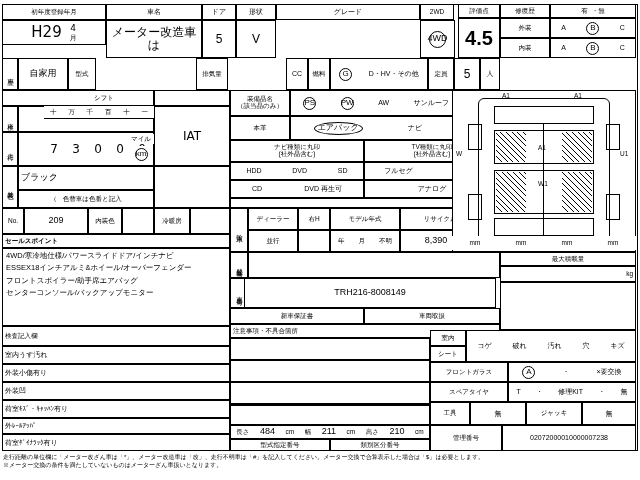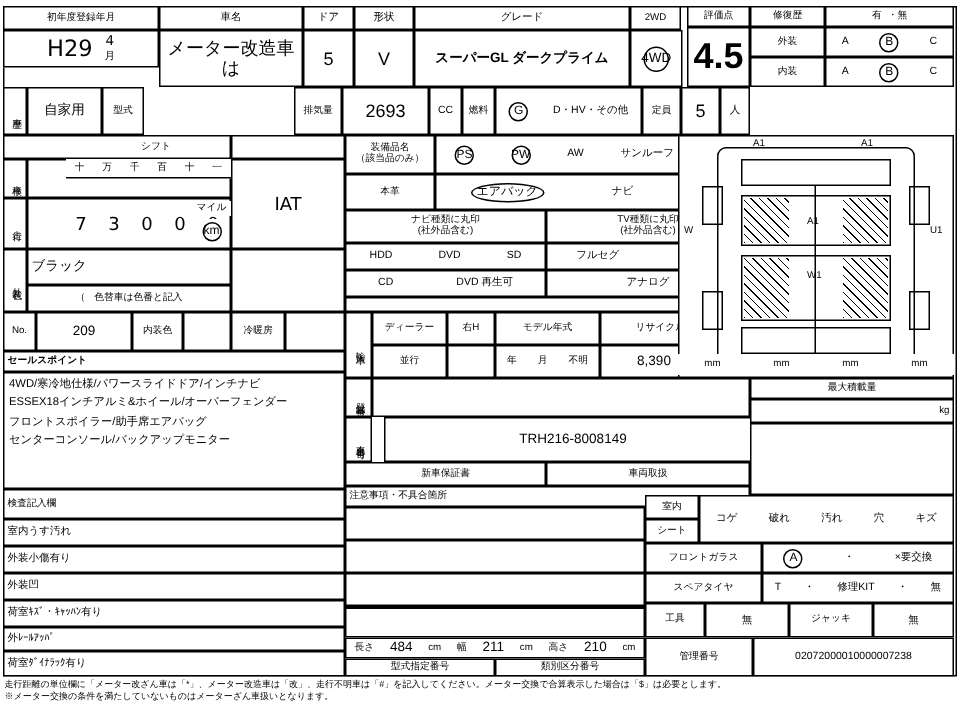--- a/index.html
+++ b/index.html
@@ -28,21 +28,21 @@
   }
   .nb { border:none; }
   .left { justify-content:flex-start; text-align:left; padding-left:2px; }
   .right { justify-content:flex-end; text-align:right; padding-right:2px; }
   .vtext { writing-mode:vertical-rl; text-orientation:upright; letter-spacing:1px; }
   .tiny { font-size:6.5px; }
   .sm { font-size:7px; }
   .md { font-size:9px; }
   .lg { font-size:12px; }
   .xl { font-size:15px; }
-  .xxl { font-size:24px; }
+  .xxl { font-size:20px; }
   .hand { font-family:"DejaVu Sans", sans-serif; }
   .bold { font-weight:bold; }
 
   .outer { position:absolute; left:2px; top:4px; width:636px; height:447px; border:1.5px solid #000; }
   .note { position:absolute; left:3px; top:453px; width:634px; font-size:6px; line-height:1.35; }
 
   .circ {
     display:inline-flex; align-items:center; justify-content:center;
     border:1.2px solid #000; border-radius:50%;
     width:13px; height:13px; font-size:8px;
@@ -84,21 +84,20 @@
       <span class="xl hand">H29</span>
       <span class="col-flex" style="width:auto;">
         <span class="md hand">4</span>
         <span class="sm">月</span>
       </span>
     </div>
   </div>
   <div class="c lg" style="left:106px;top:20px;width:96px;height:38px;">メーター改造車は</div>
   <div class="c lg" style="left:202px;top:20px;width:34px;height:38px;">5</div>
   <div class="c lg" style="left:236px;top:20px;width:40px;height:38px;">V</div>
-  <div class="c md bold" style="left:276px;top:20px;width:144px;height:38px;">スーパーGL ダークプライム</div>
   <div class="c" style="left:420px;top:20px;width:35px;height:38px;">
     <span class="circ big">4WD</span>
   </div>
 
   <div class="c tiny" style="left:458px;top:4px;width:42px;height:14px;">評価点</div>
   <div class="c tiny" style="left:500px;top:4px;width:50px;height:14px;">修復歴</div>
   <div class="c tiny" style="left:550px;top:4px;width:86px;height:14px;">
     <span style="margin-right:4px;">有</span>
     <span>・無</span>
   </div>
@@ -120,21 +119,20 @@
       <span class="sm">A</span>
       <span class="circ">B</span>
       <span class="sm">C</span>
     </div>
   </div>
 
   <div class="c tiny vtext" style="left:2px;top:58px;width:16px;height:32px;">車歴</div>
   <div class="c md" style="left:18px;top:58px;width:50px;height:32px;">自家用</div>
   <div class="c tiny" style="left:68px;top:58px;width:28px;height:32px;">型式</div>
   <div class="c tiny" style="left:196px;top:58px;width:32px;height:32px;">排気量</div>
-  <div class="c lg" style="left:228px;top:58px;width:58px;height:32px;">2693</div>
   <div class="c sm" style="left:286px;top:58px;width:22px;height:32px;">CC</div>
   <div class="c tiny" style="left:308px;top:58px;width:22px;height:32px;">燃料</div>
   <div class="c" style="left:330px;top:58px;width:98px;height:32px;">
     <div class="row-flex">
       <span class="circ">G</span>
       <span class="sm">D・HV・その他</span>
     </div>
   </div>
   <div class="c tiny" style="left:428px;top:58px;width:26px;height:32px;">定員</div>
   <div class="c" style="left:454px;top:58px;width:26px;height:32px;">
@@ -281,21 +279,21 @@
       <span>4WD/寒冷地仕様/パワースライドドア/インチナビ</span>
       <span>ESSEX18インチアルミ&amp;ホイール/オーバーフェンダー</span>
       <span>フロントスポイラー/助手席エアバッグ</span>
       <span>センターコンソール/バックアップモニター</span>
     </div>
   </div>
 
   <div class="c tiny vtext" style="left:230px;top:252px;width:18px;height:26px;">登録番号</div>
   <div class="c" style="left:248px;top:252px;width:252px;height:26px;"></div>
   <div class="c tiny vtext" style="left:230px;top:278px;width:18px;height:30px;">車台番号</div>
-  <div class="c md" style="left:256px;top:278px;width:252px;height:30px;">TRH216-8008149</div>
+  <div class="c md" style="left:244px;top:278px;width:252px;height:30px;">TRH216-8008149</div>
 
   <div class="c tiny" style="left:230px;top:308px;width:134px;height:16px;">新車保証書</div>
   <div class="c tiny" style="left:364px;top:308px;width:136px;height:16px;">車両取扱</div>
   <div class="c tiny left" style="left:230px;top:324px;width:270px;height:14px;">注意事項・不具合箇所</div>
 
   <div class="c" style="left:230px;top:338px;width:200px;height:22px;"></div>
   <div class="c" style="left:230px;top:360px;width:200px;height:22px;"></div>
   <div class="c" style="left:230px;top:382px;width:200px;height:22px;"></div>
   <div class="c" style="left:230px;top:404px;width:200px;height:21px;"></div>
 

